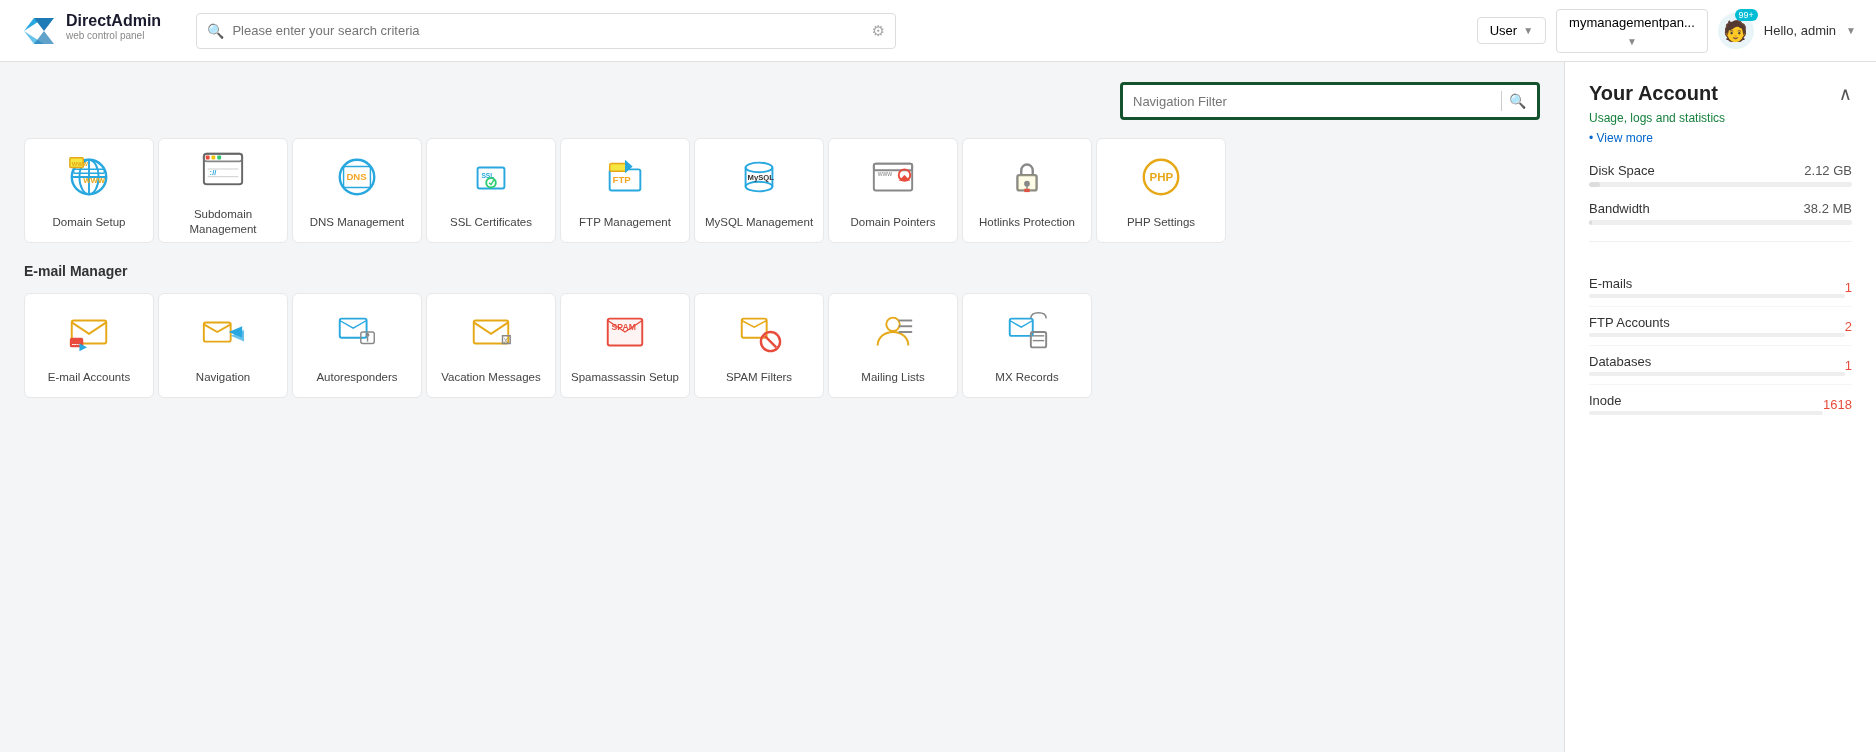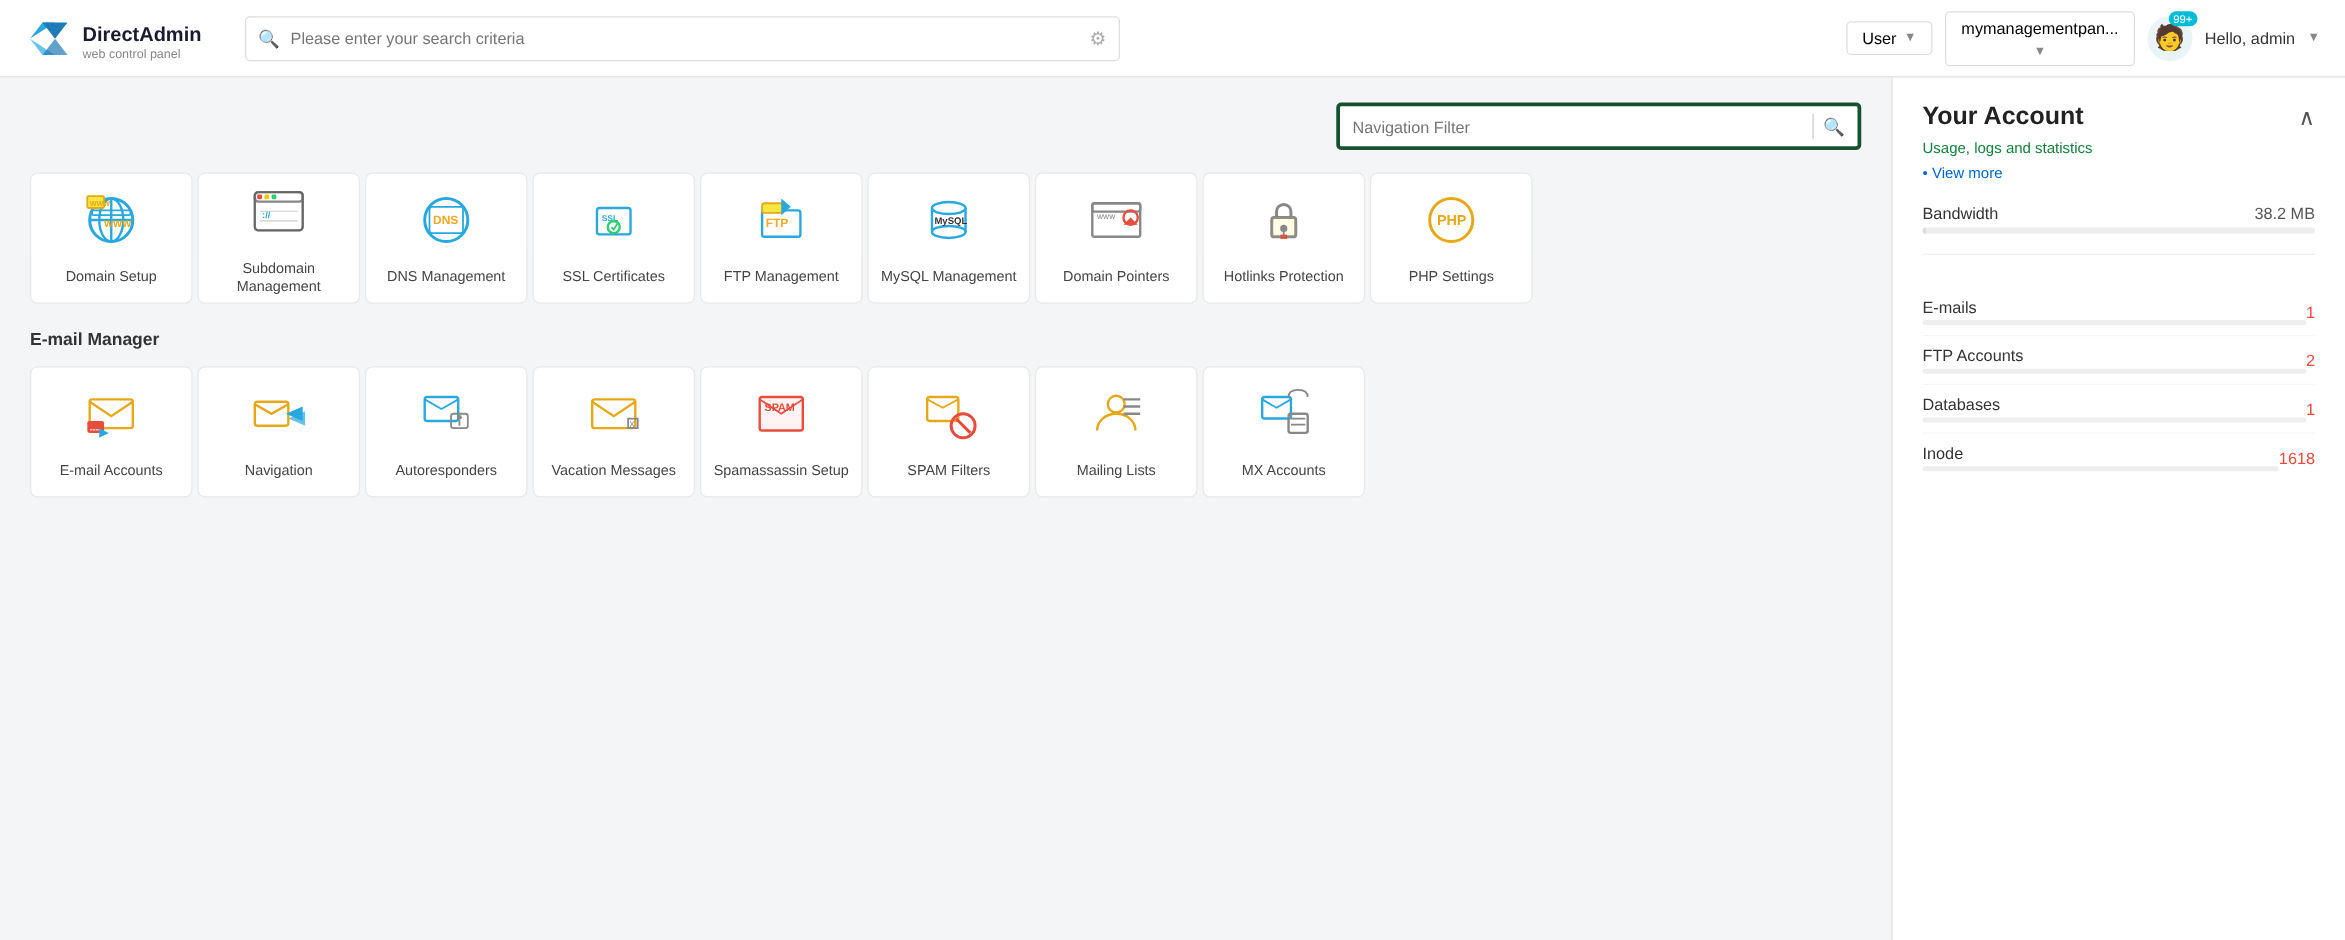--- a/index.html
+++ b/index.html
@@ -11,21 +11,21 @@
       border-bottom: 1px solid #e0e0e0;
       height: 62px;
       display: flex;
       align-items: center;
       padding: 0 20px;
       gap: 16px;
       position: sticky; top: 0; z-index: 100;
     }
     .logo-area {
       display: flex;
-      align-items: flex-end;
+      align-items: flex-start;
       gap: 8px;
       min-width: 160px;
     }
     .logo-icon {
       width: 38px; height: 38px;
     }
     .logo-text { line-height: 1.15; }
     .logo-text .brand { font-size: 16px; font-weight: 700; color: #1a1a2e; }
     .logo-text .sub { font-size: 10px; color: #888; }
     .search-bar {
@@ -126,21 +126,21 @@
       padding: 10px 6px 8px;
       gap: 8px;
     }
     .icon-card .card-icon { font-size: 44px; line-height: 1; }
     .icon-card .card-label {
       font-size: 11.5px; color: #444; text-align: center; line-height: 1.3;
     }
 
     
     .right-sidebar {
-      width: 363px;
+      width: 312px;
       background: #fff;
       border-left: 1px solid #e0e0e0;
       padding: 20px 24px;
       min-height: calc(100vh - 62px);
     }
     .sidebar-header {
       display: flex; justify-content: space-between; align-items: center;
       margin-bottom: 6px;
     }
     .sidebar-title { font-size: 20px; font-weight: 600; color: #222; }
@@ -402,34 +402,43 @@
   </div>
         <div class="icon-card">
     <span class="card-icon"><svg viewBox="0 0 48 48" width="46" height="46">
               <rect x="6" y="10" width="24" height="18" rx="2" fill="none" stroke="#29a8e0" stroke-width="2"></rect>
               <polyline points="6,12 18,19 30,12" stroke="#29a8e0" stroke-width="1.5" fill="none"></polyline>
               <rect x="28" y="24" width="16" height="16" rx="2" fill="none" stroke="#888" stroke-width="2"></rect>
               <line x1="30" y1="28" x2="42" y2="28" stroke="#888" stroke-width="1.5"></line>
               <line x1="30" y1="33" x2="42" y2="33" stroke="#888" stroke-width="1.5"></line>
               <path d="M28 10 q0 -6 8 -6 q8 0 8 6" fill="none" stroke="#888" stroke-width="1.5"></path>
             </svg></span>
-    <span class="card-label">MX Accounts</span>
+    <span class="card-label">MX Records</span>
   </div>
       </div>
 
   </div>
 
   <div class="right-sidebar">
     <div class="sidebar-header">
       <div class="sidebar-title">Your Account</div>
       <button class="collapse-btn">∧</button>
     </div>
     <div class="sidebar-subtitle">Usage, logs and statistics</div>
     <a class="view-more">• View more</a>
 
+    <div class="stat-row">
+      <div class="stat-header">
+        <span class="stat-label">Disk Space</span>
+        <span class="stat-value">2.12 GB</span>
+      </div>
+      <div class="progress-bar">
+        <div class="progress-fill" style="width:4%"></div>
+      </div>
+    </div>
 
     <div class="stat-row">
       <div class="stat-header">
         <span class="stat-label">Bandwidth</span>
         <span class="stat-value">38.2 MB</span>
       </div>
       <div class="progress-bar">
         <div class="progress-fill" style="width:1%"></div>
       </div>
     </div>

